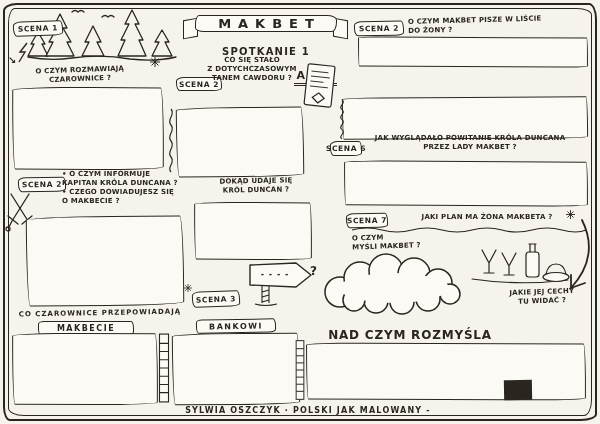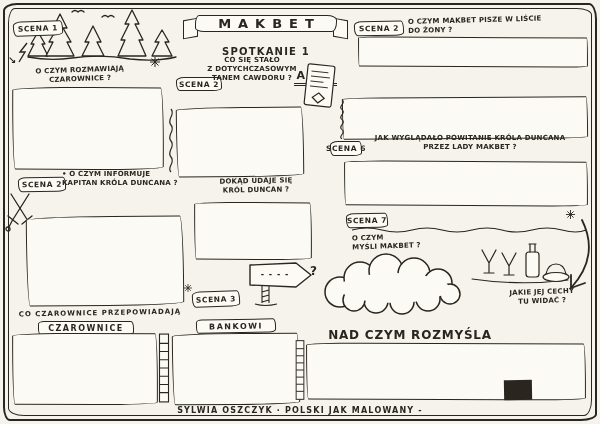--- a/index.html
+++ b/index.html
@@ -108,28 +108,31 @@
   <div class="badge" style="left:18px;top:177px;width:48px;height:15px;transform:rotate(-1deg)">SCENA 2</div>
   <svg class="abs" style="left:6px;top:192px" width="28" height="44" viewBox="0 0 28 44" fill="none" stroke="currentColor" stroke-width="1.3" stroke-linecap="round">
     <path d="M5,2 L22,29 M16,32 L26,24 M22,29 L25,35"></path>
     <circle cx="26" cy="37" r="2"></circle>
     <path d="M23,2 L6,29 M2,24 L12,32 M6,29 L3,35"></path>
     <circle cx="2" cy="37" r="2"></circle>
   </svg>
   <div class="abs" style="left:62px;top:170px;width:130px;display:flex;flex-direction:column;">
     <div class="q pre" style="position:static">• O CZYM INFORMUJE
 KAPITAN KRÓLA DUNCANA ?</div>
+    <div class="q pre" style="position:static">• CZEGO DOWIADUJESZ SIĘ
+O MAKBECIE ?</div>
   </div>
   <div class="box" style="left:26px;top:216px;width:158px;height:90px;transform:rotate(-.3deg)"></div>
 
   <div class="q qc pre" style="left:200px;top:177px;width:112px;transform:rotate(-1deg)">DOKĄD UDAJE SIĘ
 KRÓL DUNCAN ?</div>
   <div class="box" style="left:194px;top:202px;width:118px;height:58px;transform:rotate(.4deg)"></div>
 
   <div class="badge" style="left:346px;top:213px;width:42px;height:15px;transform:rotate(-1deg)">SCENA 7</div>
+  <div class="q qc" style="left:398px;top:213px;width:178px">JAKI PLAN MA ŻONA MAKBETA ?</div>
   <svg class="abs" style="left:350px;top:226px" width="238" height="8" viewBox="0 0 238 8" fill="none" stroke="currentColor" stroke-width="1.2">
     <path d="M2,4 q15,-4 30,0 t30,0 t30,0 t30,0 t30,0 t30,0 t30,0 t24,0"></path>
   </svg>
   <div class="q pre" style="left:352px;top:233px;width:90px;transform:rotate(-2deg)">O CZYM
 MYŚLI MAKBET ?</div>
 
   <svg class="abs" style="left:316px;top:248px" width="156" height="68" viewBox="0 0 156 68" stroke="currentColor" stroke-width="1.5" fill="#fbfaf5">
     <circle cx="24" cy="44" r="15"></circle>
       <circle cx="44" cy="30" r="16"></circle>
       <circle cx="70" cy="23" r="17"></circle>
@@ -165,21 +168,21 @@
       <path d="M2,7 L48,5 L63,17 L48,29 L2,27 Z" fill="#fbfaf5"></path>
       <path d="M14,28 L14,45 M21,28 L21,45 M14,34 L21,32 M14,39 L21,37 M14,44 L21,42" stroke-width="1.1"></path>
       <path d="M7,46 q10,3 22,0" stroke-width="1.1"></path>
     </svg>
     <div class="q qc" style="left:6px;top:12px;width:42px;font-size:8px;letter-spacing:1px">- - - -</div>
     <span class="abs" style="left:62px;top:6px;font-size:12px;font-weight:bold">?</span>
   </div>
   <div class="badge" style="left:192px;top:291px;width:48px;height:16px;transform:rotate(-2deg)">SCENA 3</div>
 
   <div class="q qc" style="left:14px;top:309px;width:172px;letter-spacing:1px;transform:rotate(-1deg)">CO CZAROWNICE PRZEPOWIADAJĄ</div>
-  <div class="hdr" style="left:38px;top:321px;width:96px;height:14px">CZAROWNICE</div>
+  <div class="hdr" style="left:38px;top:321px;width:96px;height:14px">MAKBECIE</div>
   <div class="box" style="left:12px;top:333px;width:146px;height:72px;transform:rotate(.3deg)"></div>
   <svg class="abs" style="left:157px;top:331px" width="14" height="74" viewBox="0 0 14 72" preserveAspectRatio="none" stroke="currentColor" stroke-width="1.1" fill="#fbfaf5">
     <rect x="2.5" y="3" width="9" height="66"></rect>
     <path d="M2.5,12 h9 M2.5,20 h9 M2.5,28 h9 M2.5,36 h9 M2.5,44 h9 M2.5,52 h9 M2.5,60 h9" fill="none"></path>
   </svg>
   <div class="hdr" style="left:196px;top:319px;width:80px;height:14px;transform:rotate(-1deg)">BANKOWI</div>
   <div class="box" style="left:172px;top:333px;width:128px;height:72px;transform:rotate(-.3deg)"></div>
   <svg class="abs" style="left:294px;top:338px" width="12" height="64" viewBox="0 0 14 72" preserveAspectRatio="none" stroke="currentColor" stroke-width="1.1" fill="#fbfaf5">
     <rect x="2.5" y="3" width="9" height="66"></rect>
     <path d="M2.5,12 h9 M2.5,20 h9 M2.5,28 h9 M2.5,36 h9 M2.5,44 h9 M2.5,52 h9 M2.5,60 h9" fill="none"></path>
@@ -192,15 +195,15 @@
   <svg class="abs" style="left:150px;top:57px" width="10" height="10" viewBox="0 0 10 10" stroke="currentColor" stroke-width="1" fill="none">
     <path d="M5,0 V10 M0,5 H10 M1.5,1.5 L8.5,8.5 M8.5,1.5 L1.5,8.5"></path>
   </svg>
   <svg class="abs" style="left:566px;top:210px" width="9" height="9" viewBox="0 0 10 10" stroke="currentColor" stroke-width="1" fill="none">
     <path d="M5,0 V10 M0,5 H10 M1.5,1.5 L8.5,8.5 M8.5,1.5 L1.5,8.5"></path>
   </svg>
   <svg class="abs" style="left:184px;top:284px" width="8" height="8" viewBox="0 0 10 10" stroke="currentColor" stroke-width="1" fill="none">
     <path d="M5,0 V10 M0,5 H10 M1.5,1.5 L8.5,8.5 M8.5,1.5 L1.5,8.5"></path>
   </svg>
 
-  <div class="q qc" style="left:140px;top:406px;width:320px;font-size:8px;letter-spacing:1.2px">SYLWIA OSZCZYK · POLSKI JAK MALOWANY -</div>
+  <div class="q qc" style="left:148px;top:406px;width:320px;font-size:8px;letter-spacing:1.2px">SYLWIA OSZCZYK · POLSKI JAK MALOWANY -</div>
 
 </div>
 
 </body></html>

